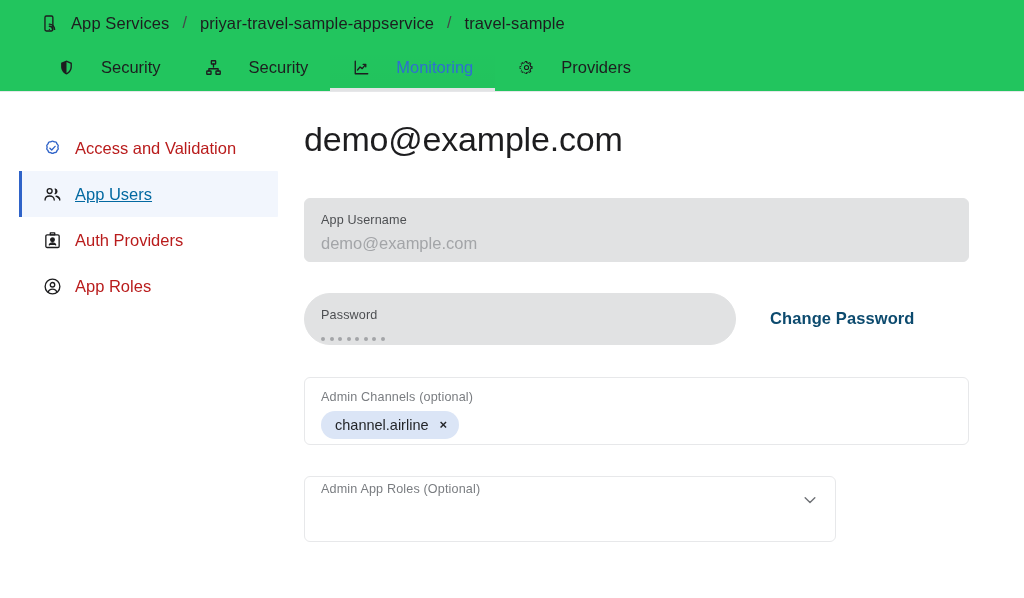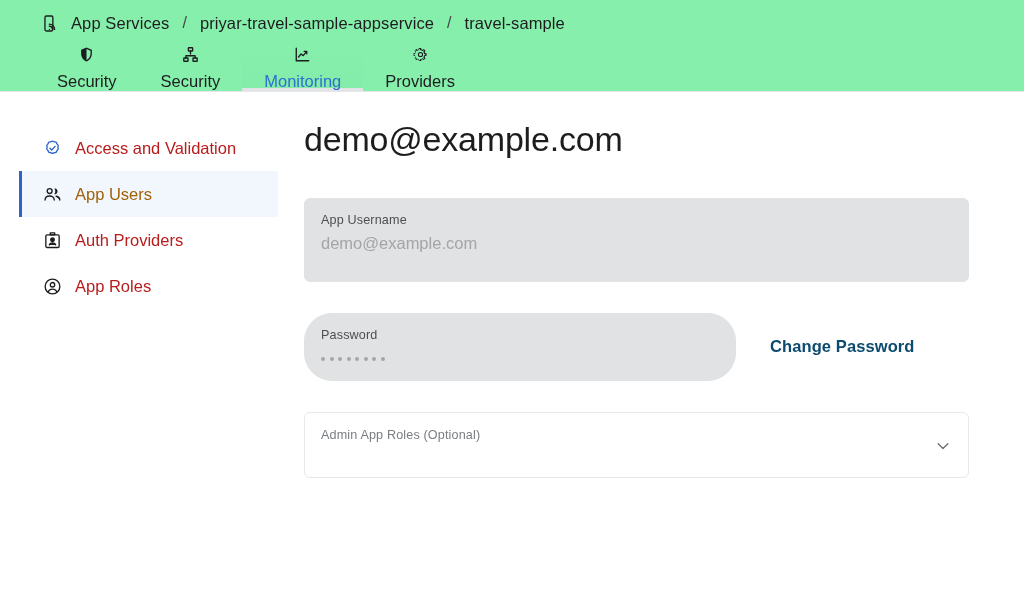--- a/index.html
+++ b/index.html
@@ -11,21 +11,21 @@
     height: 598px;
     background: #ffffff;
     font-family: "Liberation Sans", sans-serif;
     color: #1d1d1f;
     overflow: hidden;
     -webkit-font-smoothing: antialiased;
   }
 
   
   .header {
-    background: #86efac;
+    background: #22c55e;
     border-bottom: 1px solid #e6e7e9;
     height: 92px;
     box-sizing: border-box;
     position: relative;
   }
   .breadcrumb {
     display: flex;
     align-items: center;
     padding: 0 0 0 40px;
     height: 46px;
@@ -56,28 +56,27 @@
   .tabs {
     display: flex;
     align-items: flex-end;
     padding-left: 35px;
     height: 45px;
     gap: 0px;
   }
   .tab {
     display: flex;
     align-items: center;
-    gap: 9px;
+    gap: 26px;
     padding: 0 22px;
     height: 45px;
     box-sizing: border-box;
     cursor: pointer;
     position: relative;
     border-bottom: 3px solid transparent;
-    flex-direction: column;
   }
   .tab .tab-ico {
     display: inline-flex;
     align-items: center;
     justify-content: center;
     width: 18px;
     height: 18px;
     color: #1d1d1f;
   }
   .tab .tab-label {
@@ -137,21 +136,21 @@
   }
   .side-item.active::before {
     content: "";
     position: absolute;
     left: -3px;
     top: 0;
     bottom: 0;
     width: 3px;
     background: #2f63c8;
   }
-  .side-item.active .si-label { color: #a16207; }
+  .side-item.active .si-label { color: #0369a1; text-decoration: underline; }
 
   
   .main {
     flex: 1 1 auto;
     padding: 0 55px 0 22px;
     box-sizing: border-box;
   }
   .page-title {
     font-size: 34px;
     font-weight: 400;
@@ -206,22 +205,22 @@
     align-items: center;
   }
   .dots i {
     display: block;
     width: 4px;
     height: 4px;
     border-radius: 50%;
     background: #a3a5a8;
   }
 
-  #username-field { width: 665px; height: 84px; margin-top: 38px; }
-  #password-field { width: 432px; height: 68px; border-radius: 28px; }
+  #username-field { width: 665px; height: 64px; margin-top: 38px; }
+  #password-field { width: 432px; height: 52px; border-radius: 28px; }
   #password-row   { margin-top: 31px; }
 
   .link-btn {
     font-size: 16.5px;
     font-weight: 700;
     color: #0c4a6e;
     cursor: pointer;
     white-space: nowrap;
     letter-spacing: 0.1px;
   }
@@ -242,27 +241,27 @@
   }
   .chip .chip-x {
     font-size: 13px;
     font-weight: 700;
     color: #24262a;
     cursor: pointer;
     line-height: 1;
   }
 
   #roles-field {
-    width: 665px;
+    width: 532px;
     height: 66px;
     margin-top: 31px;
     display: flex;
     align-items: flex-start;
     justify-content: space-between;
-    padding-top: 14px;
+    padding-top: 4px;
   }
   .chevron {
     display: inline-flex;
     align-items: center;
     justify-content: center;
     width: 22px;
     height: 22px;
     color: #6f7276;
     cursor: pointer;
     margin-top: 8px;
@@ -407,20 +406,29 @@
             <i></i>
             <i></i>
             <i></i>
             <i></i>
             <i></i>
         </span>
       </div>
       <span class="link-btn">Change Password</span>
     </div>
 
+    <div class="field outlined" id="channels-field">
+      <span class="field-label">Admin Channels (optional)</span>
+      <div class="chips">
+        <span class="chip">
+          <span>channel.airline</span>
+          <span class="chip-x">×</span>
+        </span>
+      </div>
+    </div>
 
     <div class="field outlined" id="roles-field">
       <span class="field-label">Admin App Roles (Optional)</span>
       <span class="chevron">
         <svg width="20" height="20" viewBox="0 0 24 24" fill="none" stroke="currentColor" stroke-width="1.7" stroke-linecap="round" stroke-linejoin="round">
           <path d="m6.2 9.4 5.8 5.6 5.8-5.6"></path>
         </svg>
       </span>
     </div>
 

